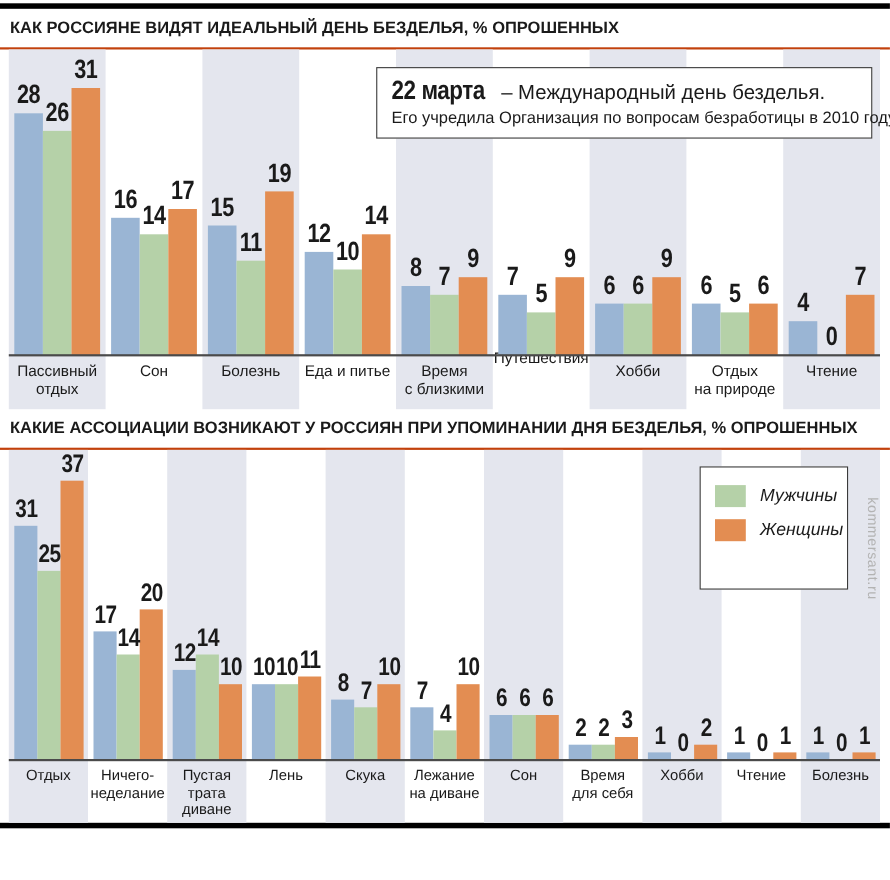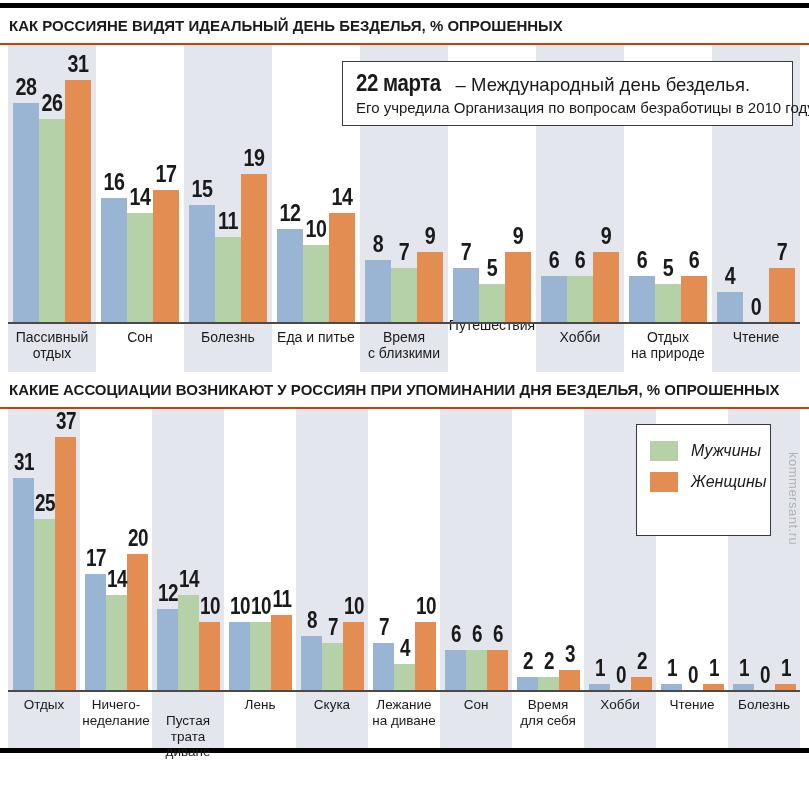--- a/index.html
+++ b/index.html
@@ -177,21 +177,21 @@
         <div>Ничего-</div>
         <div>неделание</div>
       </div>
       <div class="bar" style="left: 85px; width: 21px; top: 165px; height: 117px; background: rgb(154, 181, 212);"></div>
       <div class="vlabel" style="left: 70.5px; top: 136px;">17</div>
       <div class="bar" style="left: 106px; width: 21px; top: 186px; height: 96px; background: rgb(181, 209, 168);"></div>
       <div class="vlabel" style="left: 91.5px; top: 157px;">14</div>
       <div class="bar" style="left: 127px; width: 21px; top: 145px; height: 137px; background: rgb(227, 141, 82);"></div>
       <div class="vlabel" style="left: 112.5px; top: 116px;">20</div>
       <div class="stripe" style="left: 152px; width: 72px; background: rgb(228, 230, 238);"></div>
-      <div class="cat" style="left: 148px; width: 80px; top: 304px;">
+      <div class="cat" style="left: 148px; width: 80px; top: 288px;">
         <div>Пустая</div>
         <div>трата</div>
         <div>диване</div>
       </div>
       <div class="bar" style="left: 157px; width: 21px; top: 200px; height: 82px; background: rgb(154, 181, 212);"></div>
       <div class="vlabel" style="left: 142.5px; top: 171px;">12</div>
       <div class="bar" style="left: 178px; width: 21px; top: 186px; height: 96px; background: rgb(181, 209, 168);"></div>
       <div class="vlabel" style="left: 163.5px; top: 157px;">14</div>
       <div class="bar" style="left: 199px; width: 21px; top: 213px; height: 69px; background: rgb(227, 141, 82);"></div>
       <div class="vlabel" style="left: 184.5px; top: 184px;">10</div>

